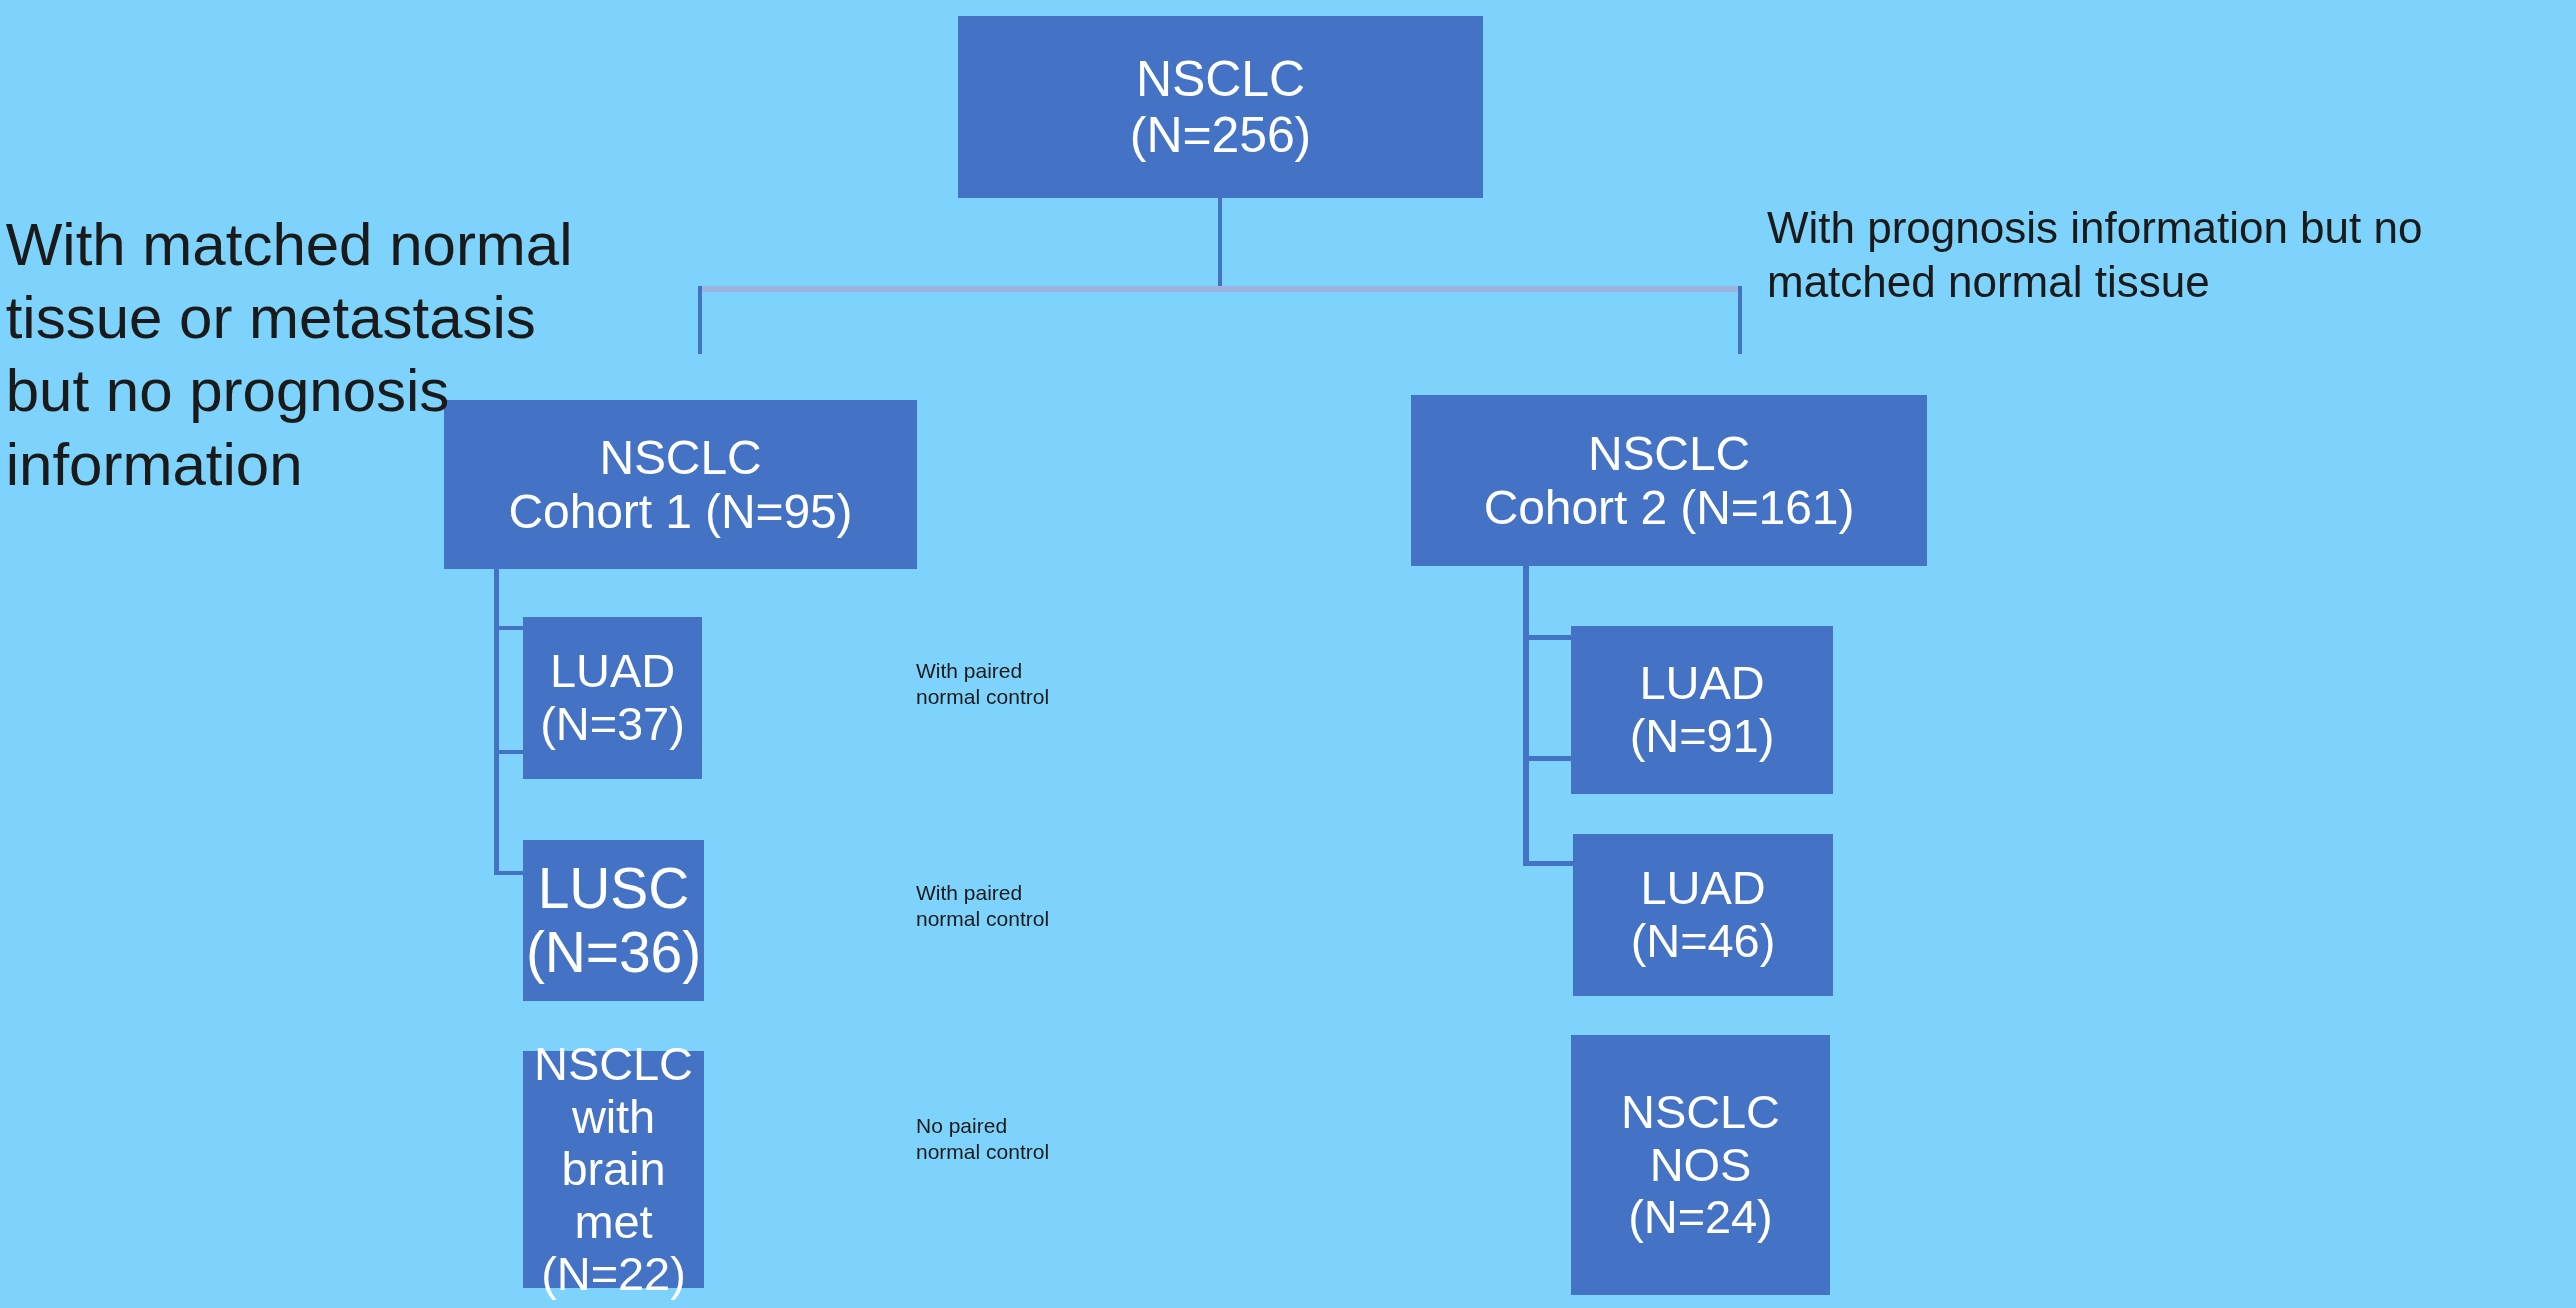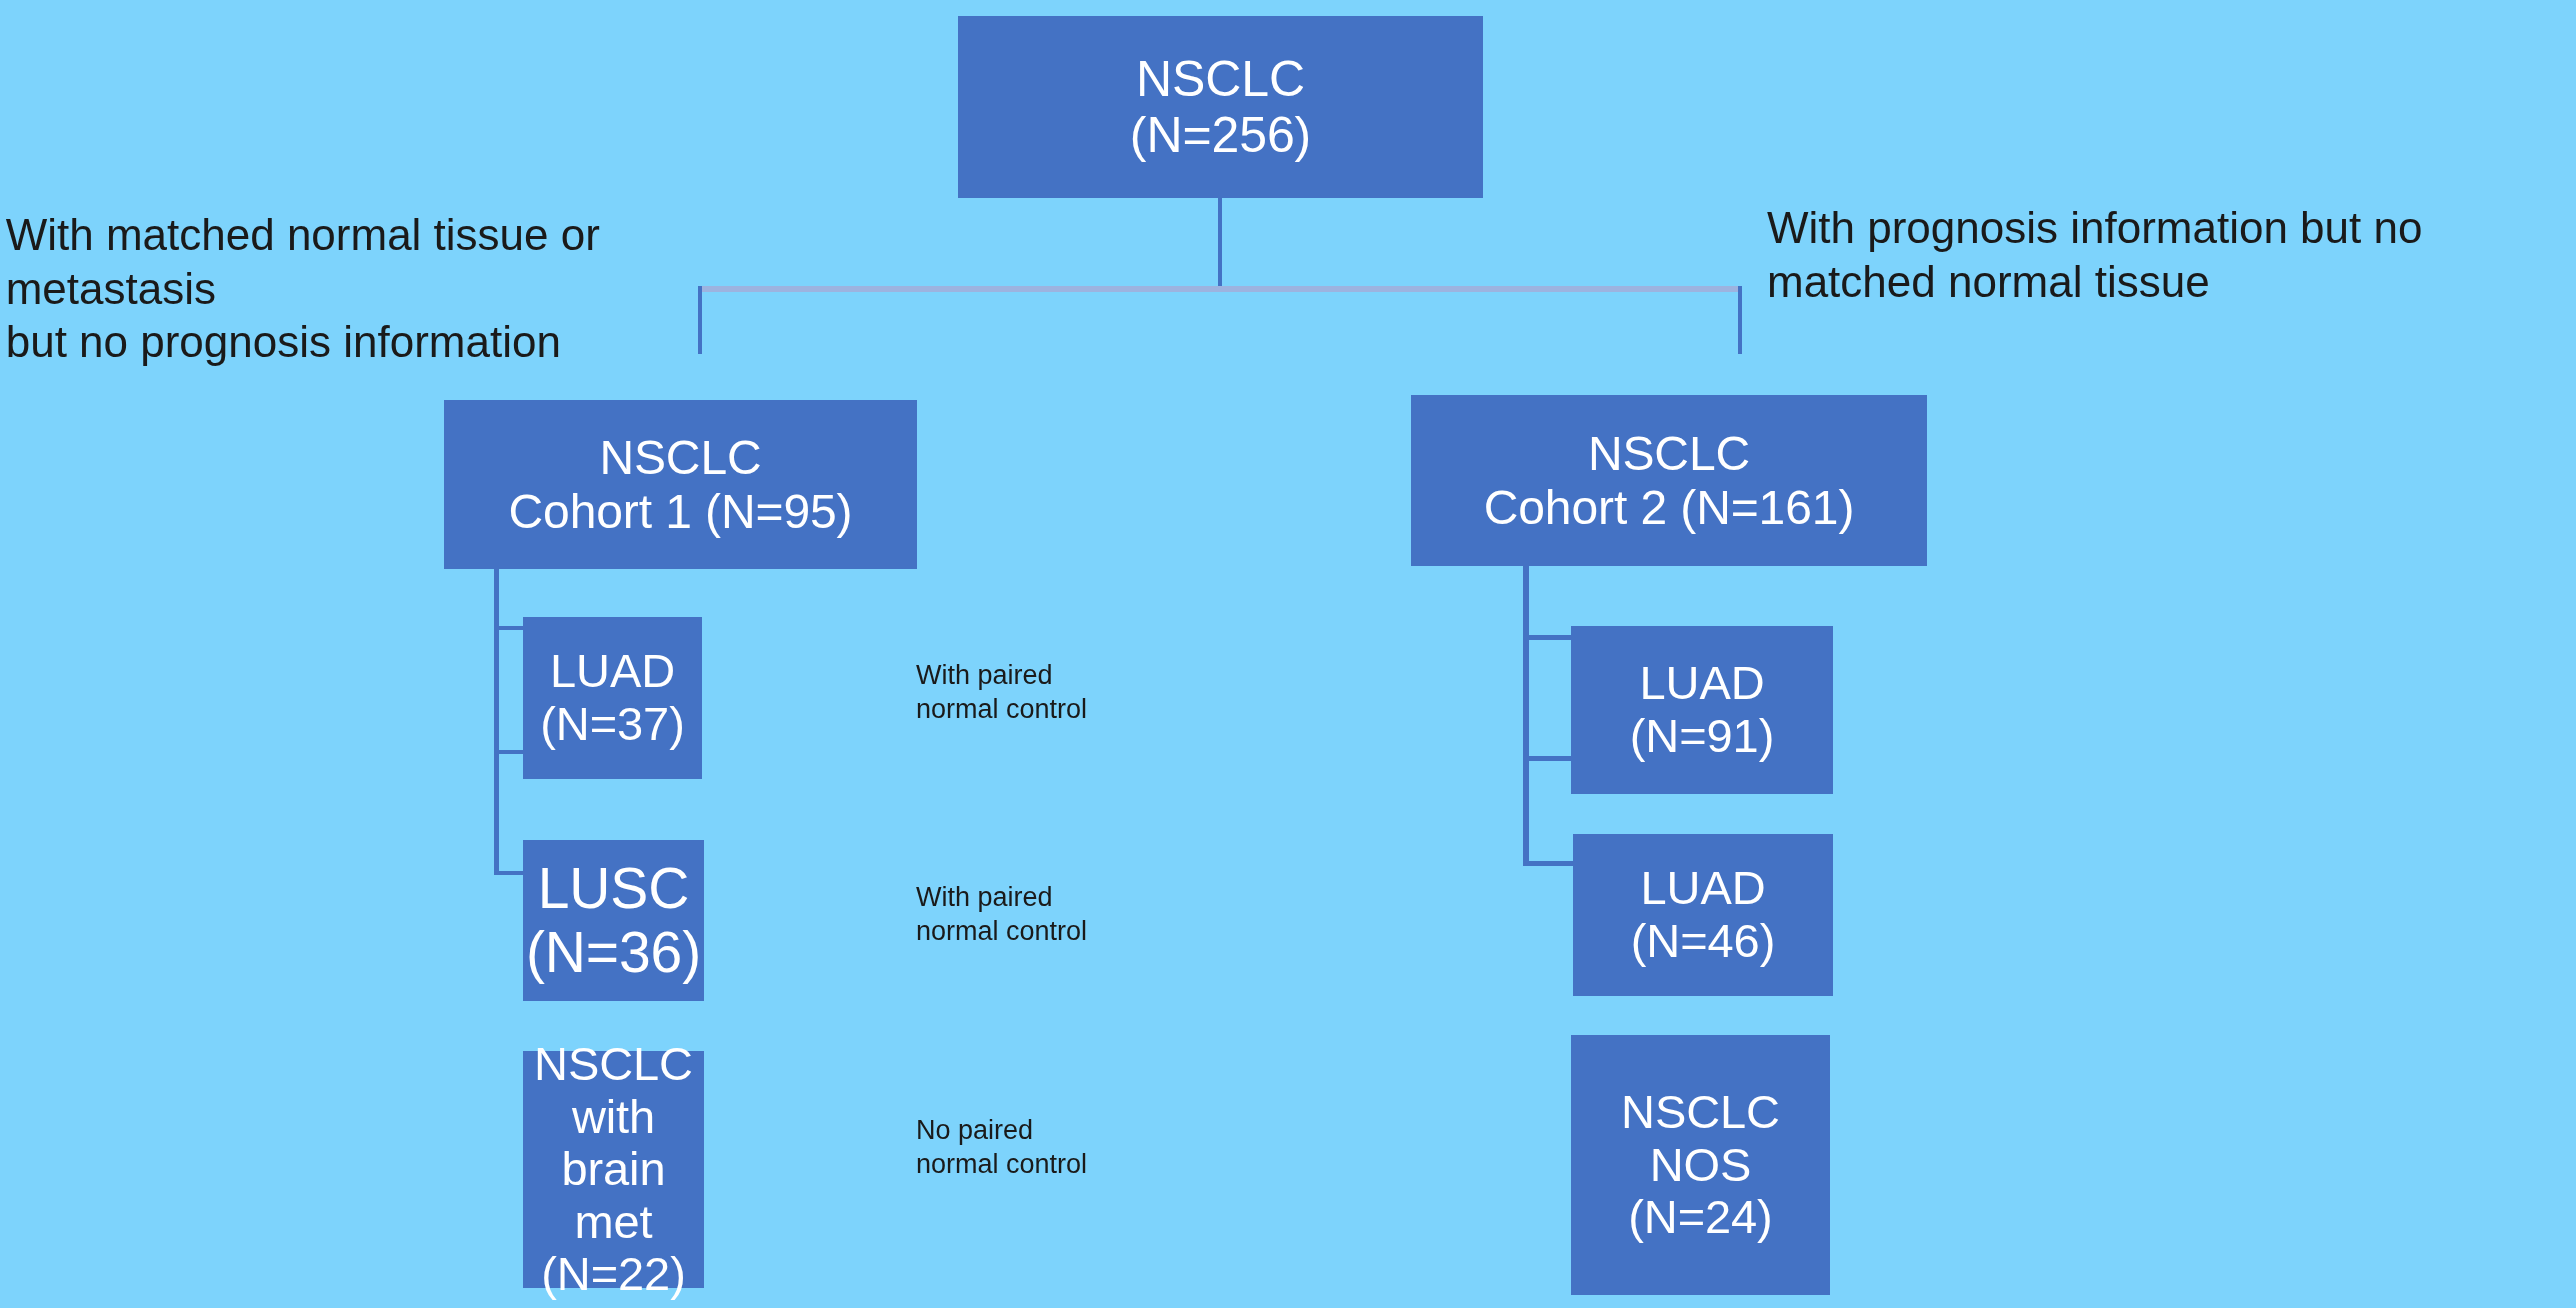--- a/index.html
+++ b/index.html
@@ -47,29 +47,29 @@
   .node-nos24  { left: 1571px; top: 1035px; width: 259px;  height: 260px; font-size: 47px; }
 
   
   .annot {
     position: absolute;
     color: #1a1a1a;
     line-height: 1.22;
     white-space: pre-line;
     box-sizing: border-box;
   }
-  .annot-left   { left: 5.7px;    top: 208px; width: 711px; font-size: 44px; }
+  .annot-left   { left: 5.7px;    top: 208px; width: 711px; font-size: 60px; }
   .annot-right  { left: 1767px; top: 201px; width: 811px; font-size: 44px; }
 
   .side {
     position: absolute;
     color: #1a1a1a;
     line-height: 1.26;
     white-space: pre-line;
-    font-size: 27px;
+    font-size: 21px;
     box-sizing: border-box;
   }
   .side-luad37 { left: 916px; top: 658px;  width: 327px; }
   .side-lusc36 { left: 916px; top: 880px; width: 327px; }
   .side-brain  { left: 916px; top: 1113px; width: 327px; }
 
   
   .line {
     position: absolute;
     background: #4472C4;

